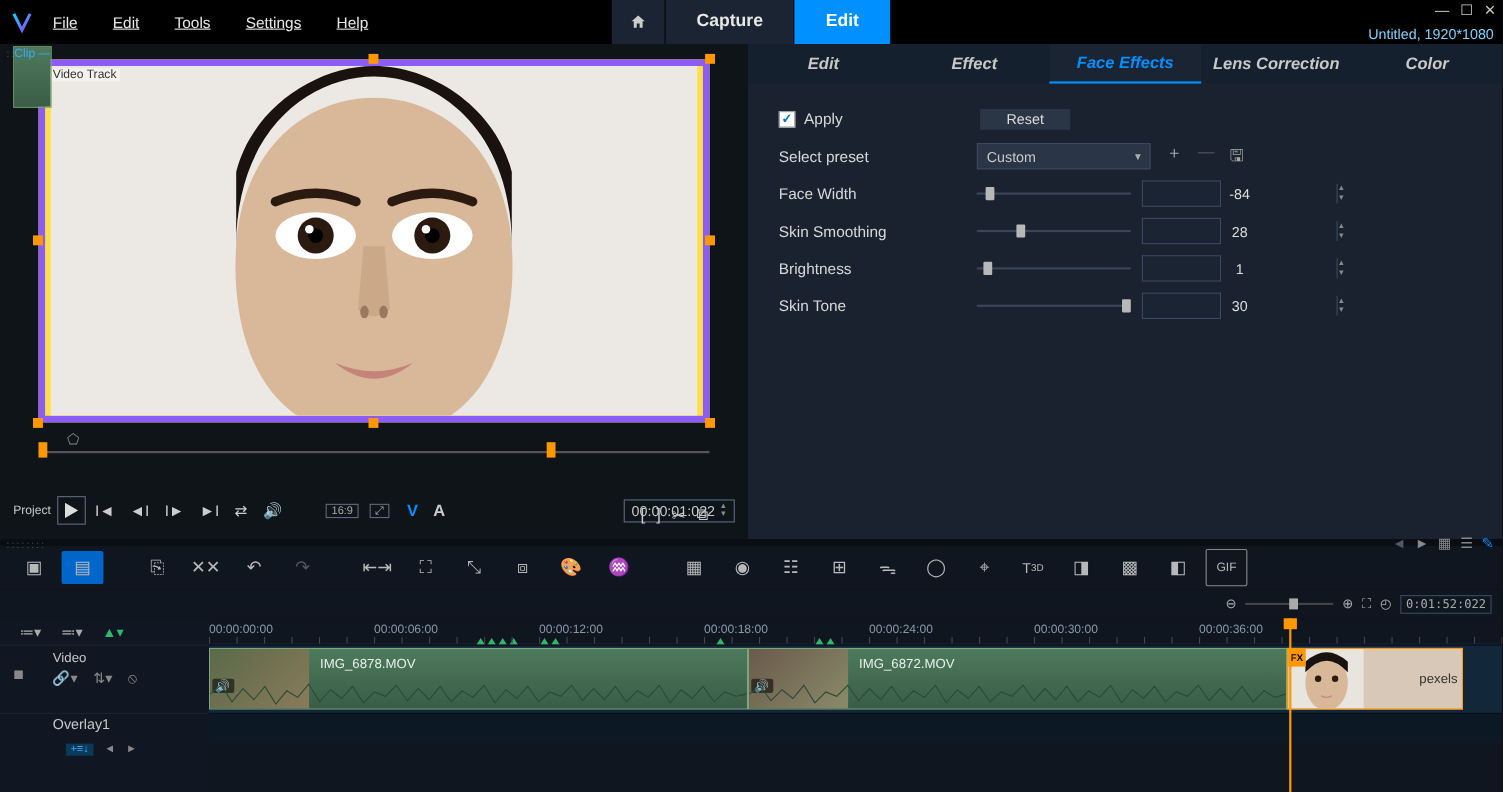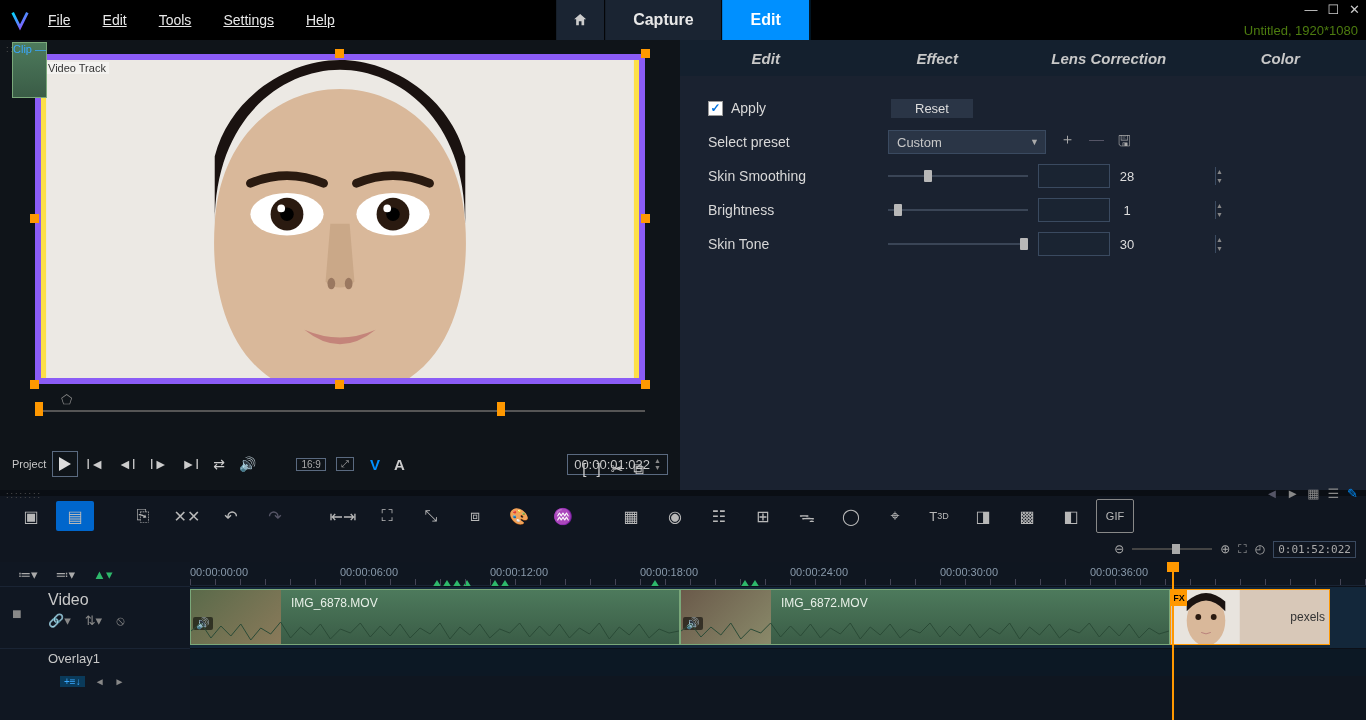--- a/index.html
+++ b/index.html
@@ -8,21 +8,21 @@
 .logo{width:40px;height:40px;display:flex;align-items:center;justify-content:center}
 .logo svg{width:22px;height:22px}
 .menubar{display:flex;gap:28px;margin-left:6px}
 .menubar span{color:#e8e8e8;font-size:14px;padding:4px 2px;cursor:pointer}
 .title-tabs{position:absolute;left:50%;transform:translateX(-50%);display:flex;height:40px}
 .title-tabs .ttab{display:flex;align-items:center;justify-content:center;padding:0 28px;font-size:16px;font-weight:600;color:#e8e8e8;background:#1a2432;border-right:1px solid #000;cursor:pointer}
 .title-tabs .ttab.home{padding:0 16px}
 .title-tabs .ttab.active{background:#0090ff;color:#fff}
 .win-ctrl{position:absolute;right:6px;top:2px;display:flex;gap:10px}
 .win-ctrl span{cursor:pointer;font-size:13px;color:#ccc}
-.proj-label{position:absolute;right:8px;bottom:2px;font-size:13px;color:#4d7c0f}
+.proj-label{position:absolute;right:8px;bottom:2px;font-size:13px;color:#7dd3fc}
 .workspace{display:flex;height:450px}
 .preview-pane{width:680px;background:#0f1419;position:relative;padding-top:4px}
 .grip{letter-spacing:2px;color:#555;font-size:9px;padding-left:6px}
 .canvas-wrap{margin:0 auto;width:610px;height:330px;position:relative}
 .canvas{width:100%;height:100%;border:6px solid #8b5cf6;position:relative;background:#fde047;overflow:hidden}
 .face-svg{width:100%;height:100%;display:block}
 .vt-label{position:absolute;top:2px;left:4px;font-size:11px;color:#333;background:rgba(255,255,255,.4);padding:0 3px}
 .handle{width:9px;height:9px;background:#ff9800;position:absolute}
 .h-tl{top:-5px;left:-5px}.h-tr{top:-5px;right:-5px}.h-bl{bottom:-5px;left:-5px}.h-br{bottom:-5px;right:-5px}
 .h-t{top:-5px;left:calc(50% - 5px)}.h-b{bottom:-5px;left:calc(50% - 5px)}
@@ -73,21 +73,21 @@
 .tbtn.sep{width:18px}
 .zoom-row{height:26px;background:#101620;display:flex;align-items:center;justify-content:flex-end;padding-right:10px;gap:8px;font-size:12px;color:#aaa}
 .zoom-row .ztrack{width:80px;height:2px;background:#444;position:relative}
 .zoom-row .zthumb{position:absolute;left:40px;top:-4px;width:8px;height:10px;background:#aaa}
 .zoom-tc{font-family:monospace;border:1px solid #3a4a60;padding:1px 4px;font-size:11px}
 .timeline{background:#0f1620;height:158px;display:flex}
 .tl-head{width:190px;background:#101722}
 .tl-tools{height:24px;display:flex;align-items:center;gap:18px;padding-left:18px;color:#aaa;font-size:13px}
 .tl-tools span{cursor:pointer}
 .trk{height:62px;border-top:1px solid #1a2434;padding:4px 8px 0 48px;position:relative}
-.trk .tname{font-size:16px;color:#c8c8c8}
+.trk .tname{font-size:12px;color:#c8c8c8}
 .trk .ticons{display:flex;gap:14px;margin-top:4px;color:#888;font-size:13px}
 .trk .cam{position:absolute;left:12px;top:18px;color:#888;font-size:16px}
 .ov-trk{height:28px;border-top:1px solid #1a2434;padding:2px 8px 0 48px;font-size:13px}
 .add-trk{font-size:10px;color:#3aa8ff;padding-left:60px;display:flex;align-items:center;gap:10px}
 .add-trk .nav{color:#888;cursor:pointer}
 .tl-body{flex:1;position:relative;overflow:hidden}
 .ruler{height:24px;position:relative;border-bottom:1px solid #1a2434;font-family:monospace;font-size:11px;color:#8899aa}
 .ruler span{position:absolute;top:4px}
 .ruler .tick{position:absolute;bottom:0;width:1px;height:6px;background:#445}
 .markers{position:absolute;top:18px;left:0;right:0;height:8px}
@@ -225,20 +225,21 @@
             <span>▼</span>
           </span>
       </div>
     </div>
   </div>
 
   <div class="props-pane">
     <div class="prop-tabs">
       <div class="ptab">Edit</div>
       <div class="ptab">Effect</div>
+      <div class="ptab active">Face Effects</div>
       <div class="ptab">Lens Correction</div>
       <div class="ptab">Color</div>
     </div>
     <div class="prop-body">
       <div class="prow">
         <div class="apply-chk">✓</div>
         <div class="plabel" style="width:160px">Apply</div>
         <div class="reset-btn">Reset</div>
       </div>
       <div class="prow">
@@ -247,20 +248,34 @@
             <span>Custom</span>
             <span class="dd">▼</span>
           </div>
         <div class="preset-icons">
           <span>＋</span>
           <span style="color:#556">—</span>
           <span>🖫</span>
         </div>
       </div>
       <div id="params">
+          <div class="prow">
+            <div class="plabel">Face Width</div>
+            <div class="slider-wrap">
+              <div class="slider-track"></div>
+              <div class="slider-thumb" style="left:6%"></div>
+            </div>
+            <div class="num-box">
+              <input value="-84" style="">
+              <div class="nspin">
+                <span>▲</span>
+                <span>▼</span>
+              </div>
+            </div>
+          </div>
           <div class="prow">
             <div class="plabel">Skin Smoothing</div>
             <div class="slider-wrap">
               <div class="slider-track"></div>
               <div class="slider-thumb" style="left:26%"></div>
             </div>
             <div class="num-box">
               <input value="28" style="">
               <div class="nspin">
                 <span>▲</span>

